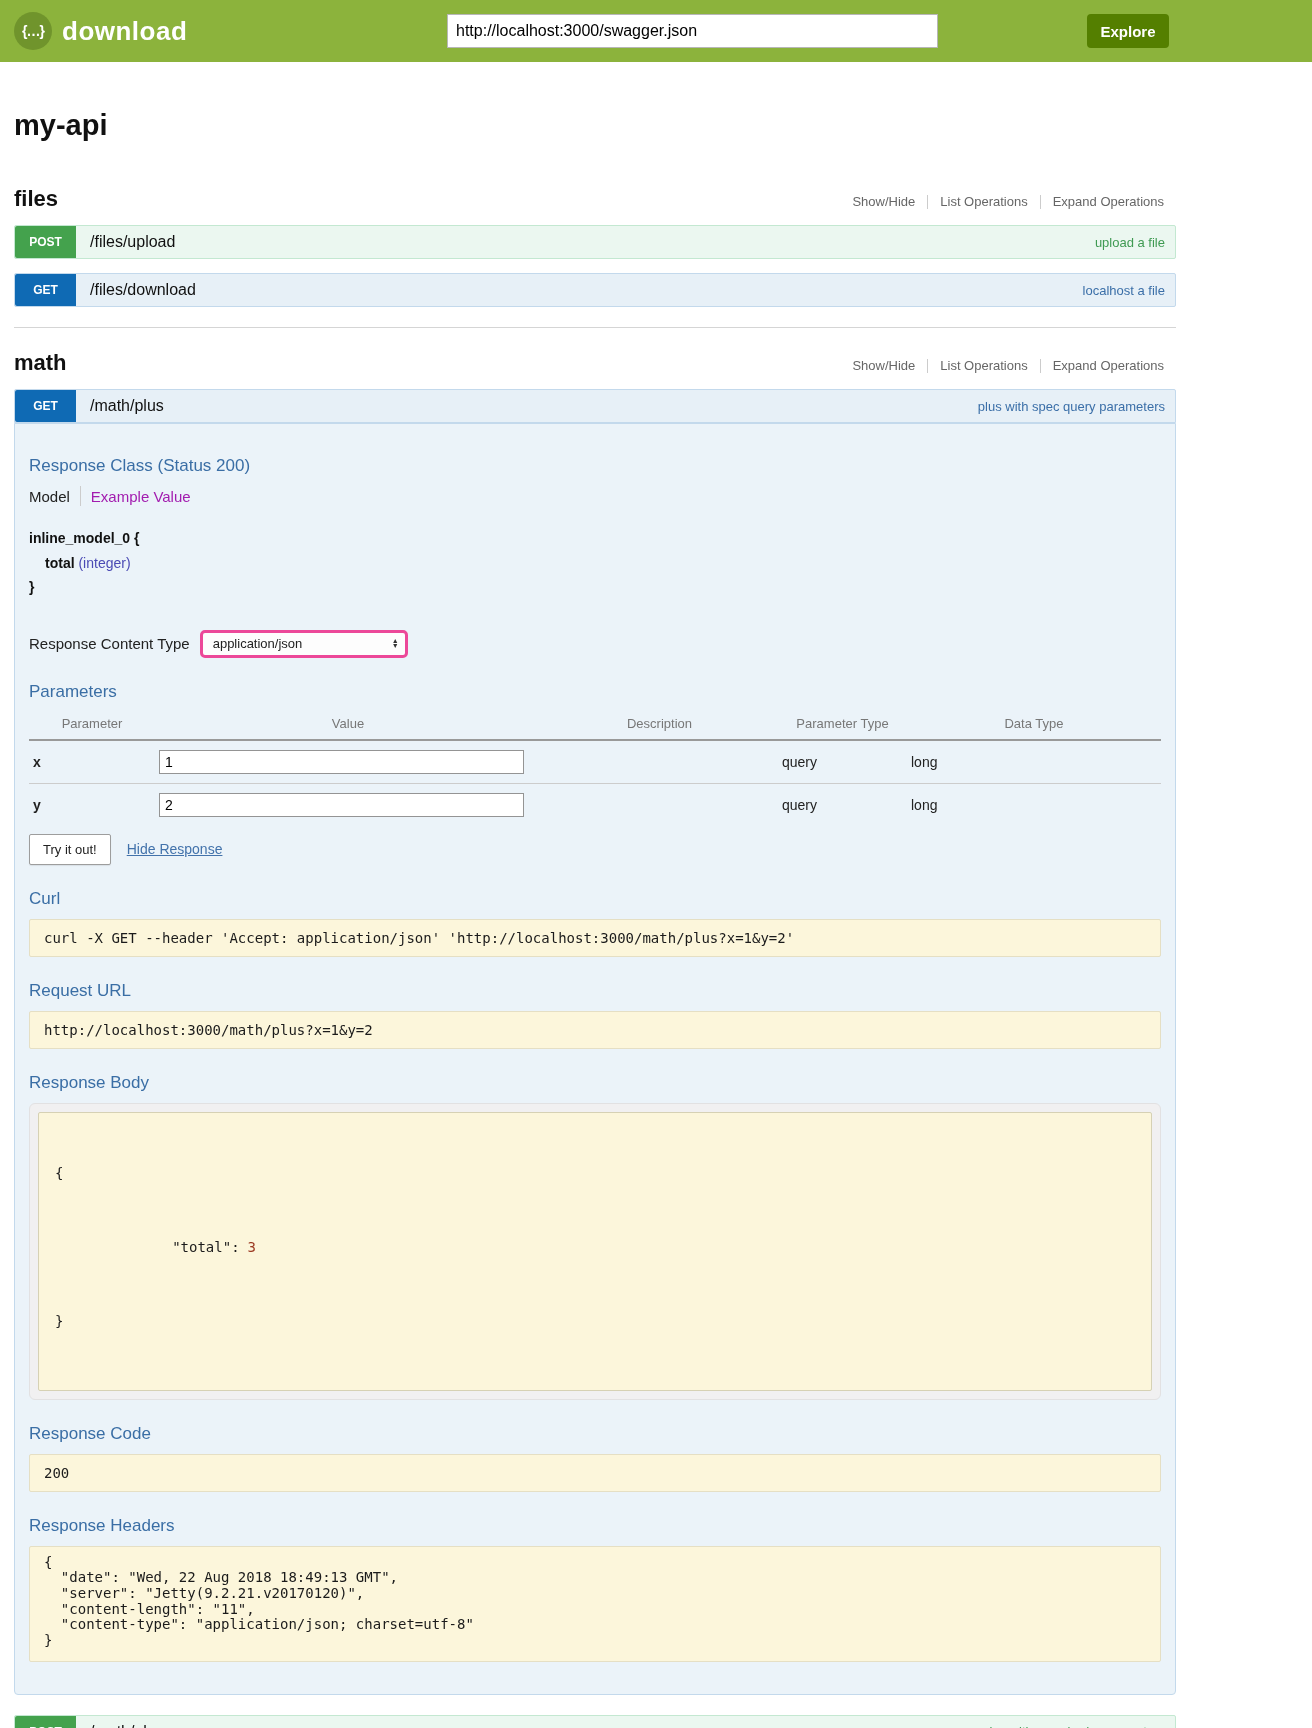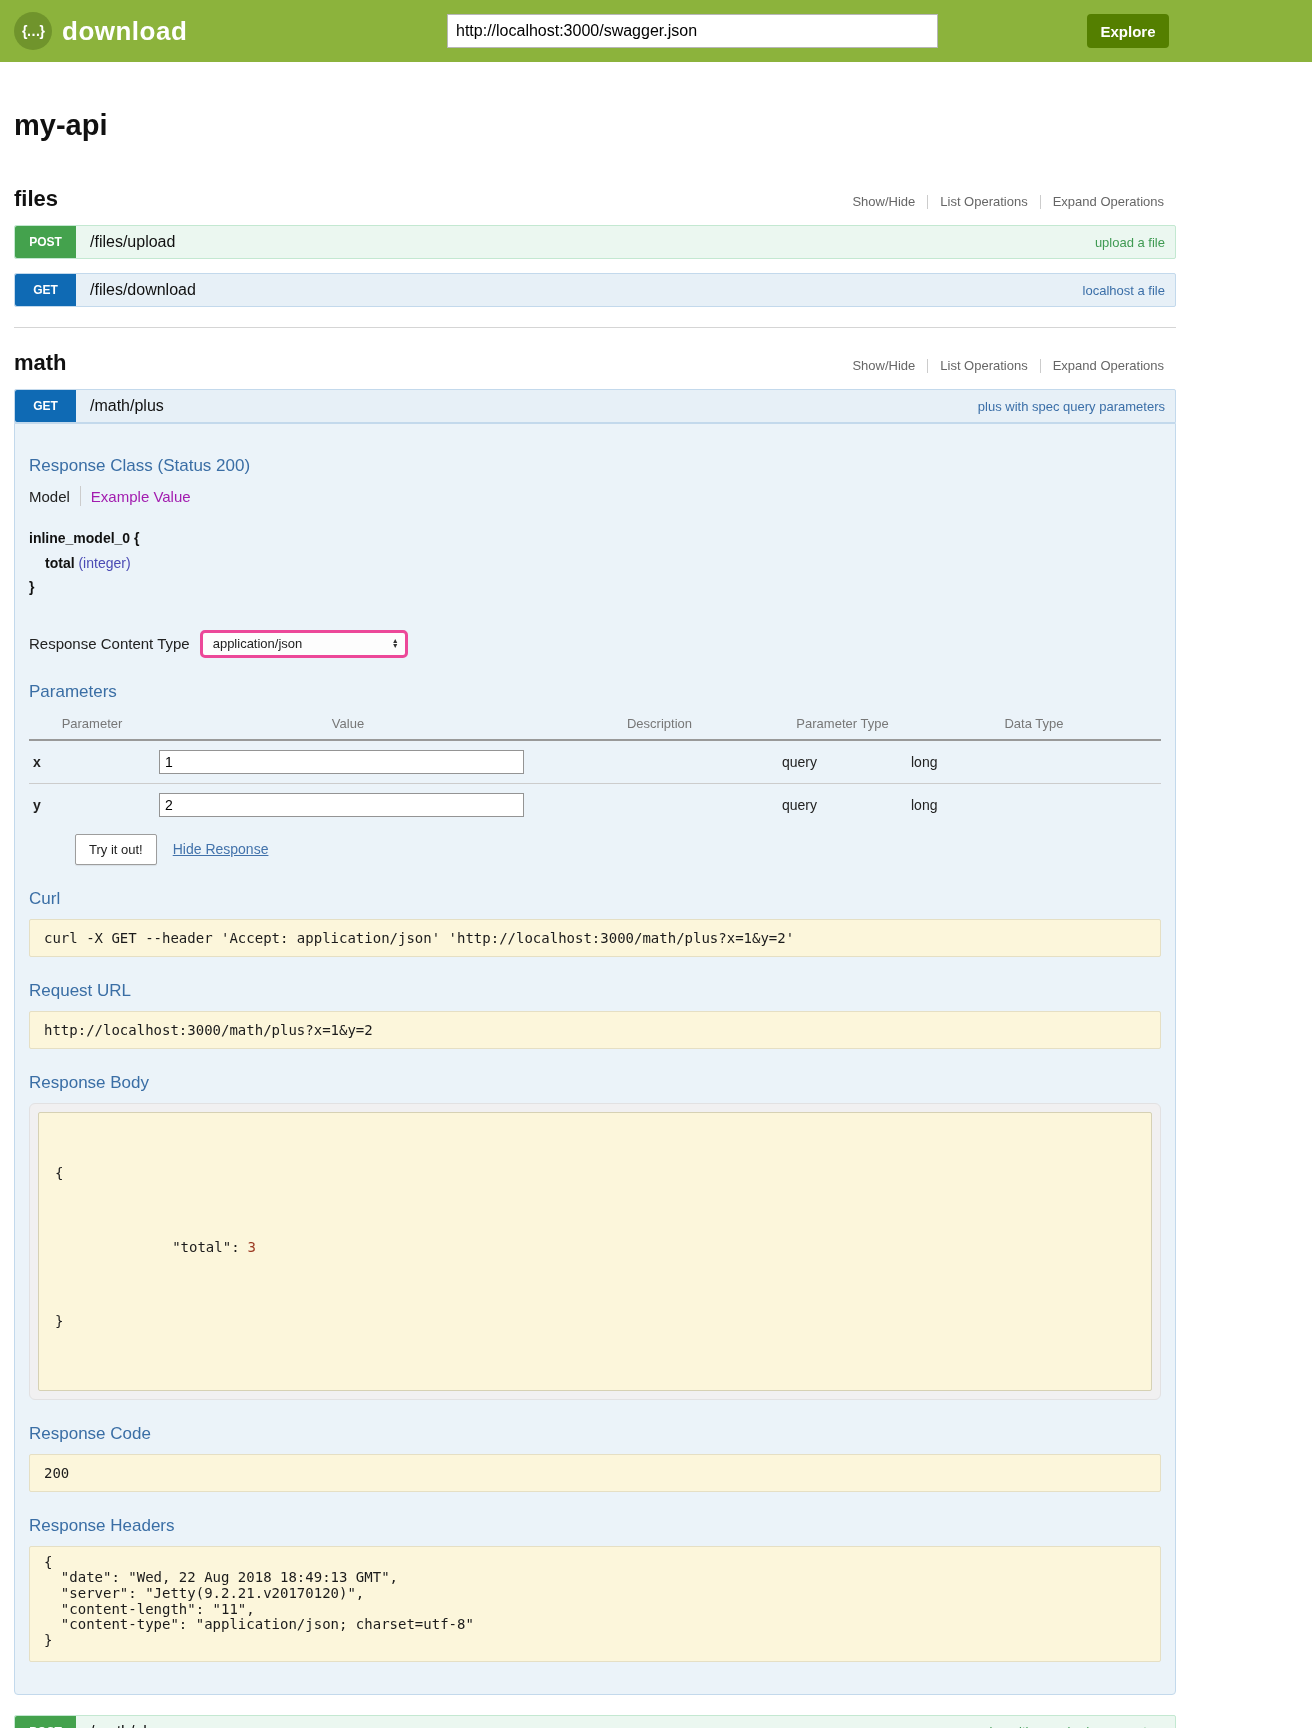--- a/index.html
+++ b/index.html
@@ -97,21 +97,21 @@
     width:365px; height:24px; border:1px solid #949494; background:#fff;
     font-size:14px; padding:2px 5px; font-family:"Liberation Sans", sans-serif;
   }
   .col-param { width:126px; } .col-value { width:386px; } .col-desc { width:237px; }
   .col-ptype { width:129px; } .col-dtype { width:auto; }
 
   .try-row { display:flex; align-items:center; gap:16px; margin:8px 0 24px; }
   .try-btn {
     background:#fff; border:1px solid #9d9d9d; border-radius:2px;
     font-size:13px; color:#222; padding:7px 13px; cursor:pointer;
-    box-shadow:0 1px 1px rgba(0,0,0,0.08); font-family:"Liberation Sans", sans-serif;margin-left:46px;
+    box-shadow:0 1px 1px rgba(0,0,0,0.08); font-family:"Liberation Sans", sans-serif;
   }
   .hide-link { color:#4272ab; font-size:14px; text-decoration:underline; cursor:pointer; }
 
   .codebox {
     background:#fcf6db; border:1px solid #e5dfc4; border-radius:2px;
     font-family:"DejaVu Sans Mono","Liberation Mono",monospace;
     font-size:14px; color:#1b1b1b; padding:10px 14px; margin-bottom:6px;
     white-space:pre; overflow:hidden;
   }
   .resp-outer { background:#f1f0f1; border:1px solid #e2e1e2; border-radius:6px; padding:8px; margin:10px 0 6px; }

